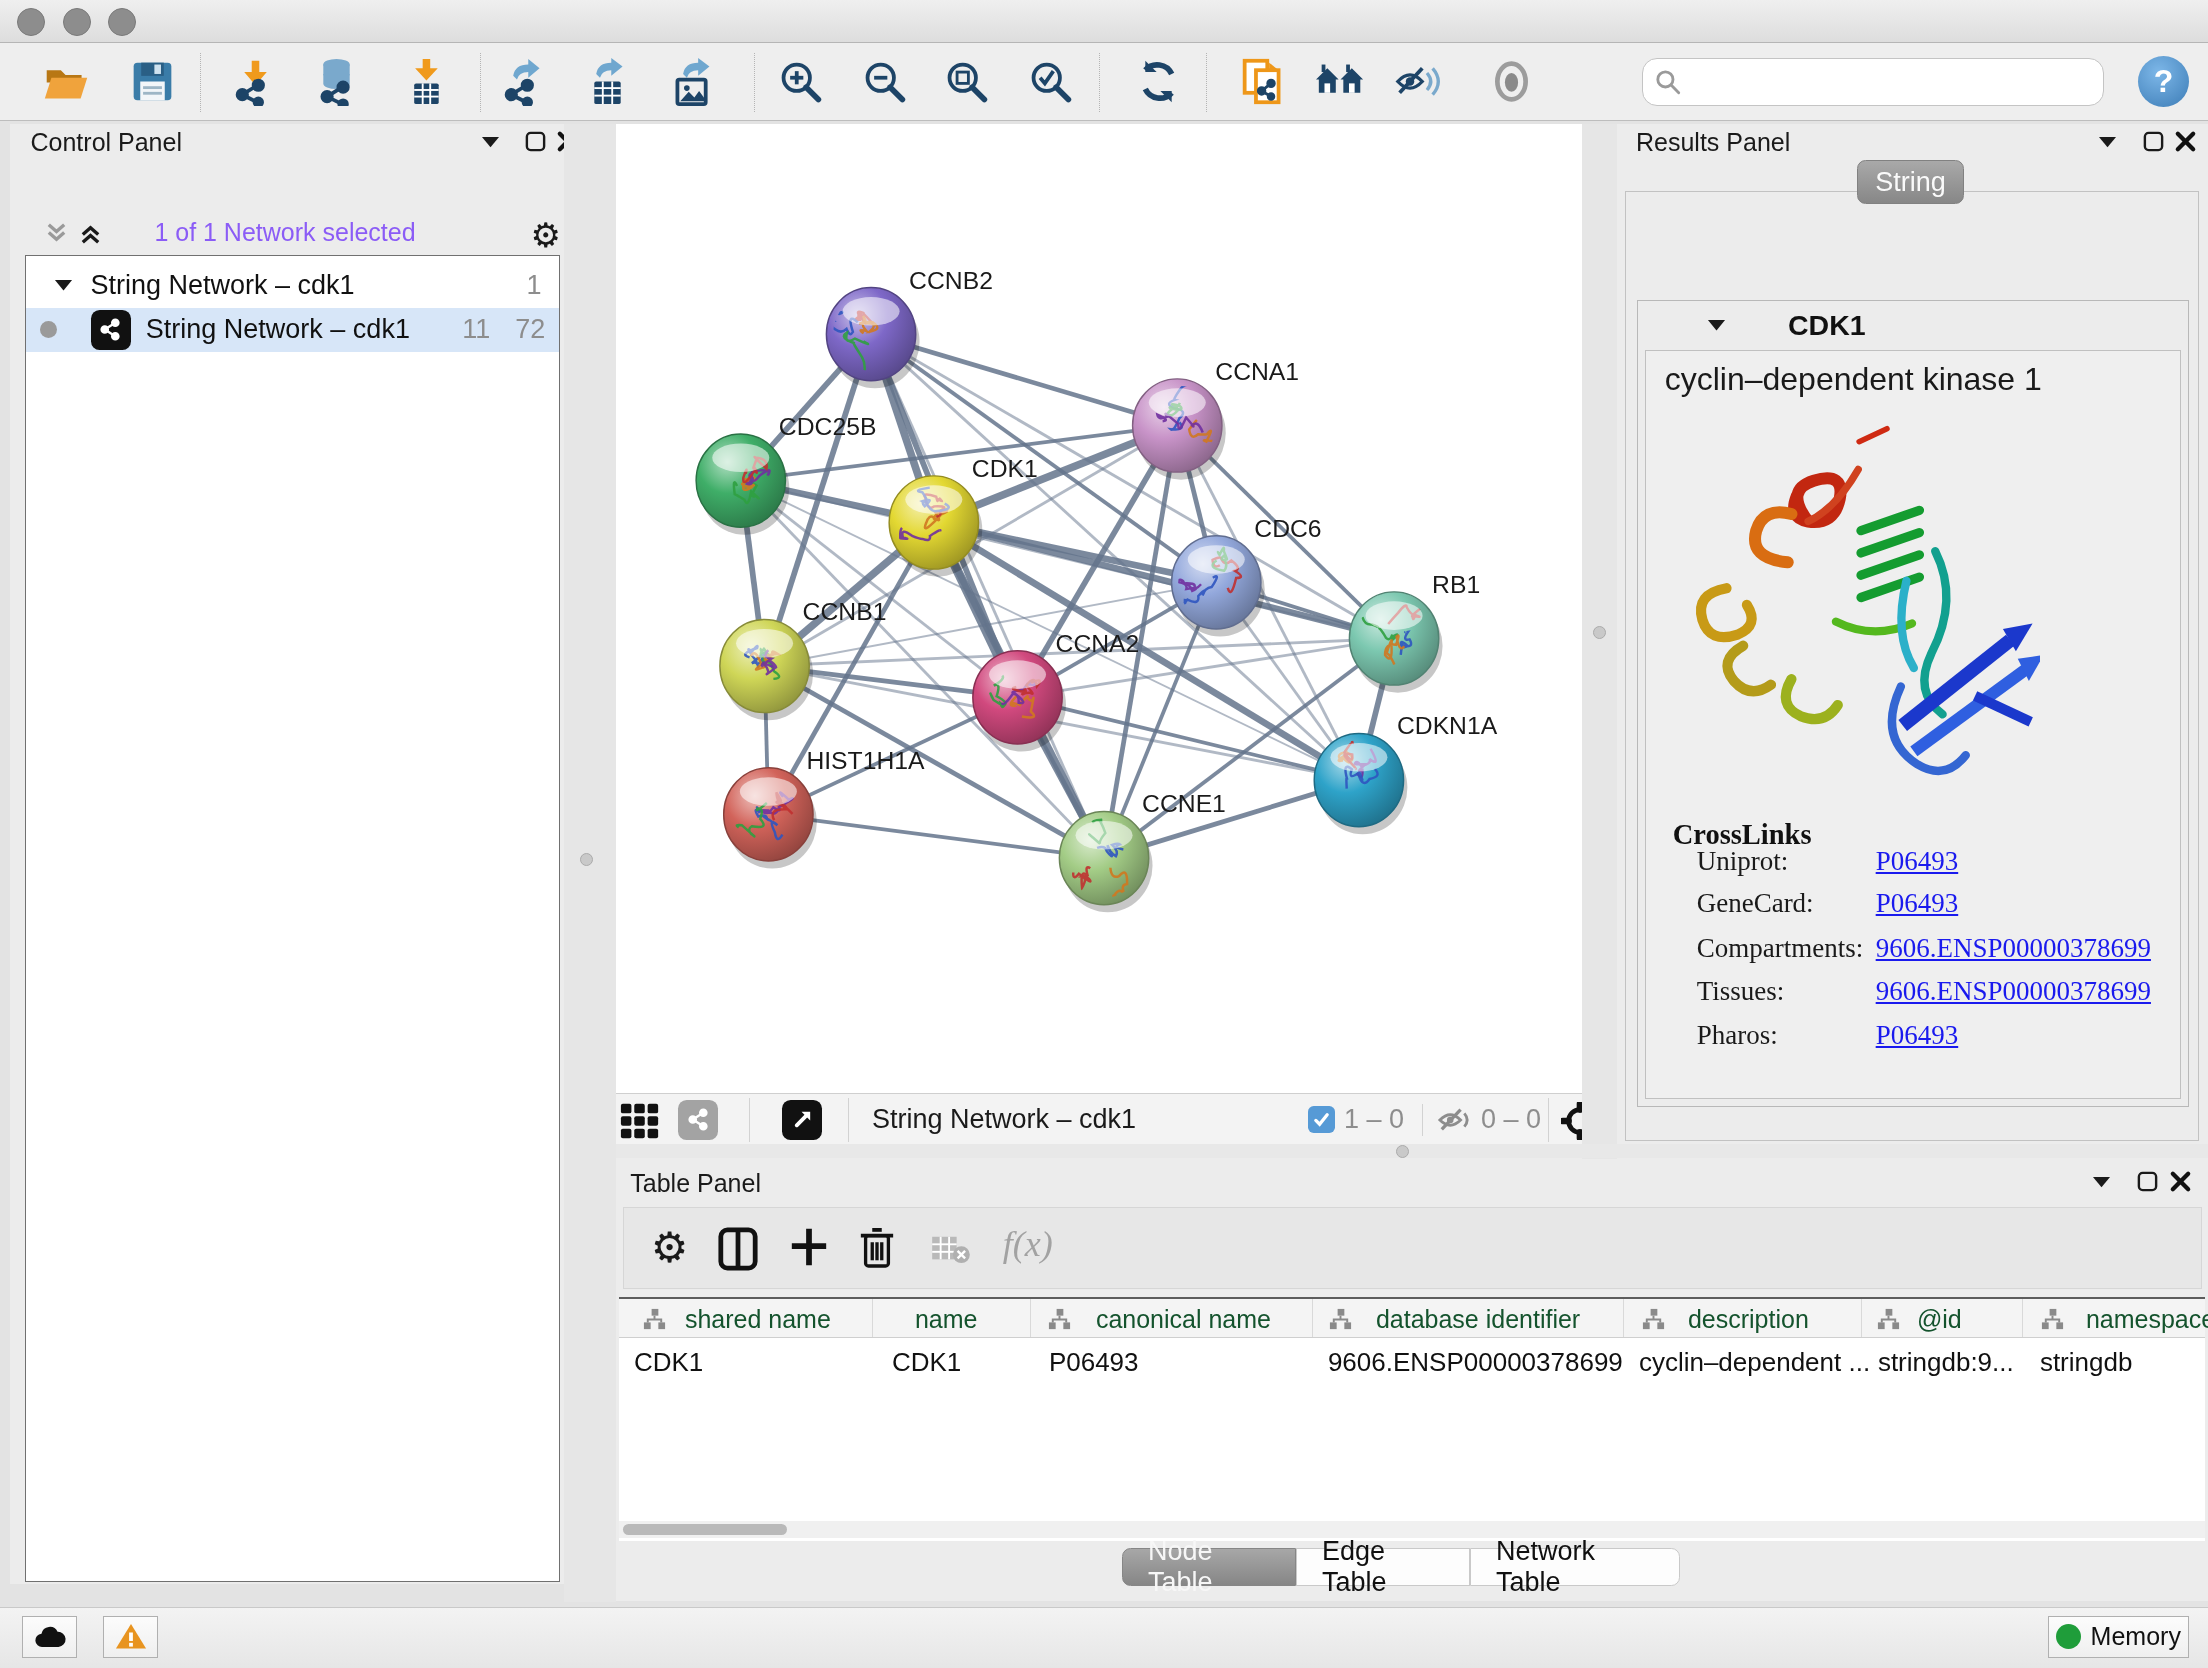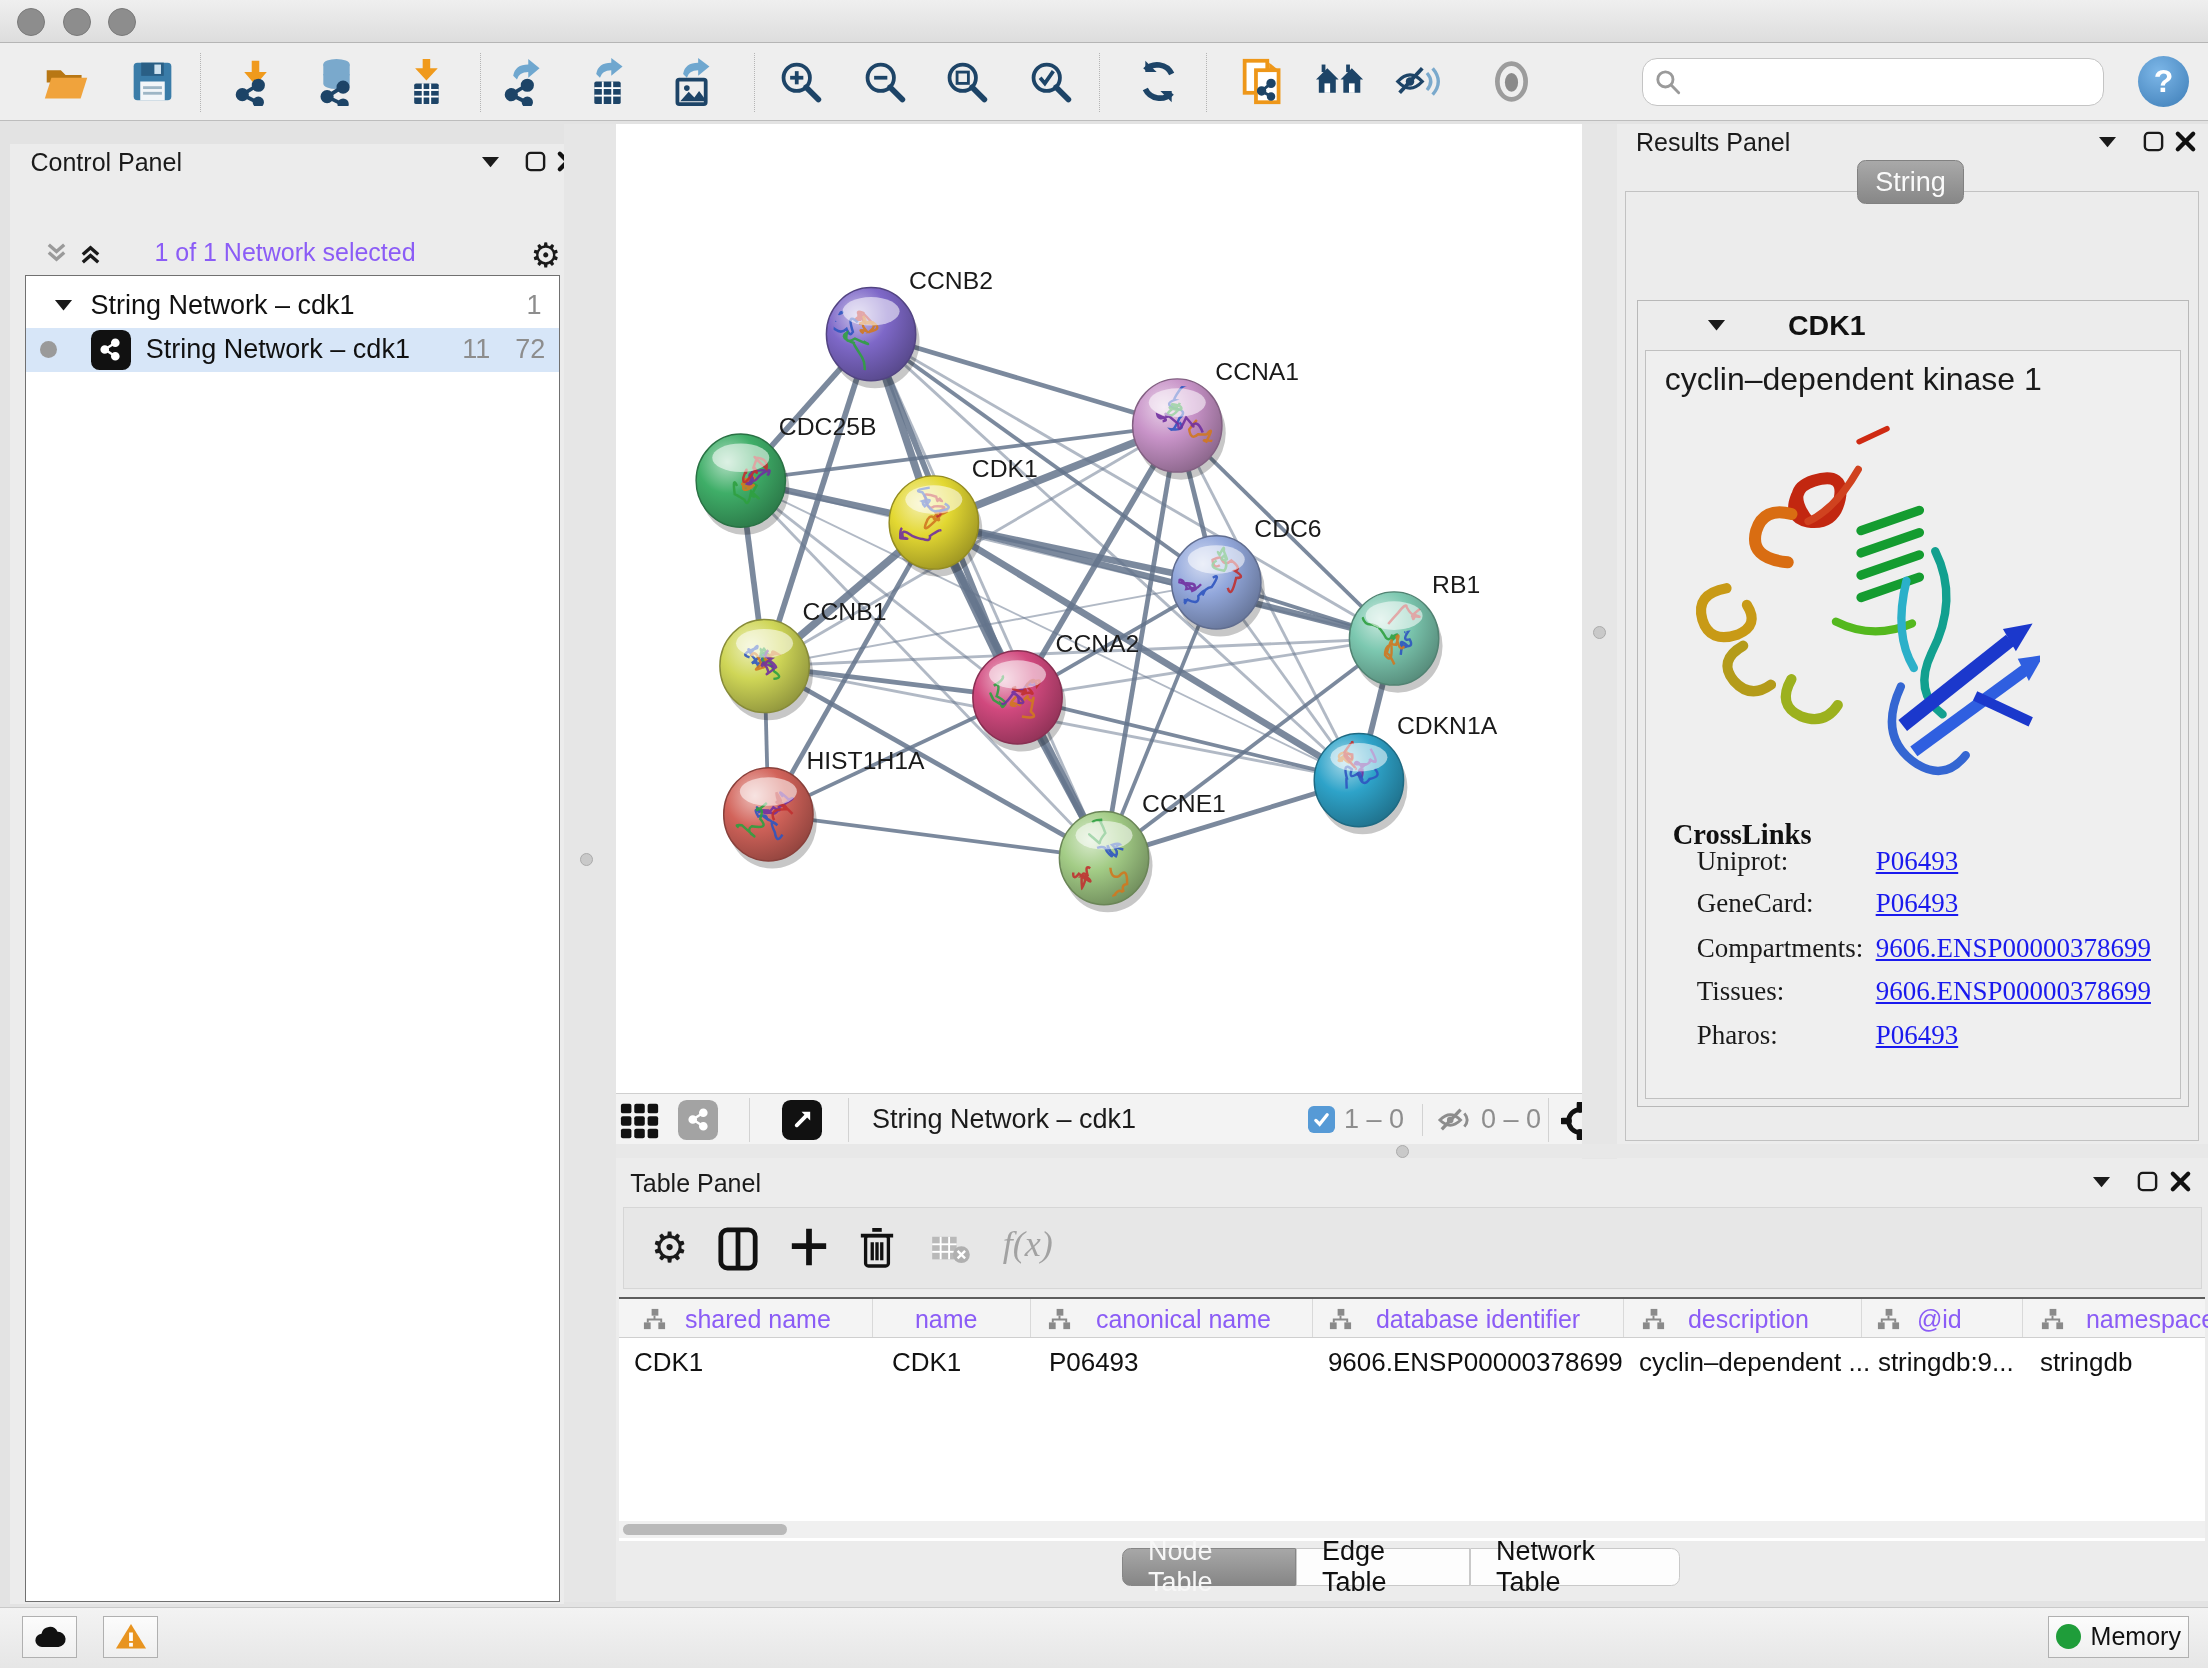--- a/index.html
+++ b/index.html
@@ -17,21 +17,21 @@
   .searchbox{left:1642px;top:15px;width:462px;height:48px;background:#fff;border:1.9px solid #c4c4c4;
     border-radius:15px;display:flex;align-items:center;padding-left:11.4px;box-sizing:border-box;}
   .searchbox input{border:none;outline:none;font-size:25px;width:399px;background:transparent;}
   .helpbtn{left:2138px;top:13.3px;width:51px;height:51px;border-radius:50%;
     background:radial-gradient(circle at 40% 32%,#7db7e8,#3c7cb6);color:#fff;font-size:32px;font-weight:bold;
     display:flex;align-items:center;justify-content:center;}
   
   .ptitle{font-size:25px;color:#1a1a1a;}
   .phicon{display:flex;align-items:center;justify-content:center;}
   
-  .control-panel{left:9.5px;top:124px;width:554px;height:1460px;background:#ececec;margin-top:20px;}
+  .control-panel{left:9.5px;top:124px;width:554px;height:1460px;background:#ececec;}
   .tab{height:40px;box-sizing:border-box;border:1px solid #cfcfcf;background:#fdfdfd;color:#1a1a1a;
     font-size:27px;display:flex;align-items:center;justify-content:center;}
   .tab.active{background:linear-gradient(#ababab,#8a8a8a);color:#f7f7f7;border-color:#8a8a8a;}
   .tab:first-child{border-radius:9.5px 0 0 9.5px;}
   .tab:last-child{border-radius:0 9.5px 9.5px 0;}
   .tree{left:15px;top:131px;width:535px;height:1327px;background:#fff;border:1.9px solid #707070;box-sizing:border-box;}
   .trow{height:44px;display:flex;align-items:center;font-size:27px;color:#111;}
   .trow.sel{background:#d7e6f8;}
   .gray{color:#8d8d8d;}
   .sharebadge{width:40px;height:40px;border-radius:8.6px;background:#111;display:flex;align-items:center;justify-content:center;}
@@ -53,21 +53,21 @@
   .cdkhead{height:49px;display:flex;align-items:center;}
   .cdkinner{left:6.7px;top:49px;width:536px;height:749px;background:#efefef;border:1px solid #c0c0c0;box-sizing:border-box;}
   .serif{font-family:"Liberation Serif",serif;}
   .xl-label{font-size:27px;color:#1a1a1a;}
   .xl-link{font-size:27px;text-decoration:underline;}
   
   .table-panel{left:616px;top:1158px;width:1592px;height:443px;background:#ececec;}
   .ttool{left:6.7px;top:49px;width:1579px;height:82px;background:#e7e7e7;border:1px solid #d6d6d6;box-sizing:border-box;}
   .tbl{left:2.9px;top:139px;width:1586px;height:242px;background:#fff;border-top:2.9px solid #5c5c5c;}
   .thead{left:0;top:0;width:1586px;height:38px;background:#f4f4f4;border-bottom:1.9px solid #cfcfcf;}
-  .thcell{font-size:25px;color:#8b5cf6;top:5.7px;white-space:nowrap;}
+  .thcell{font-size:25px;color:#14532d;top:5.7px;white-space:nowrap;}
   .tcell{font-size:26px;color:#111;top:7.6px;white-space:nowrap;}
   .tcsep{top:0;width:0;height:38px;border-left:1.9px solid #d9d9d9;}
   .hscroll{left:2.9px;top:363px;width:1586px;height:17px;background:#f0f0f0;}
   .hthumb{left:3.8px;top:2.9px;width:164px;height:11.4px;border-radius:6.7px;background:#b9b9b9;}
   .btabs{top:390px;left:506px;display:flex;}
   .btab{height:38px;padding:12px 25px;box-sizing:border-box;border:1px solid #c9c9c9;background:#fdfdfd;color:#111;
     font-size:27px;display:flex;align-items:center;justify-content:center;}
   .btab.active{background:linear-gradient(#a7a7a7,#868686);color:#f7f7f7;border-color:#868686;}
   .btab:first-child{border-radius:8.6px 0 0 8.6px;}
   .btab:last-child{border-radius:0 8.6px 8.6px 0;}

